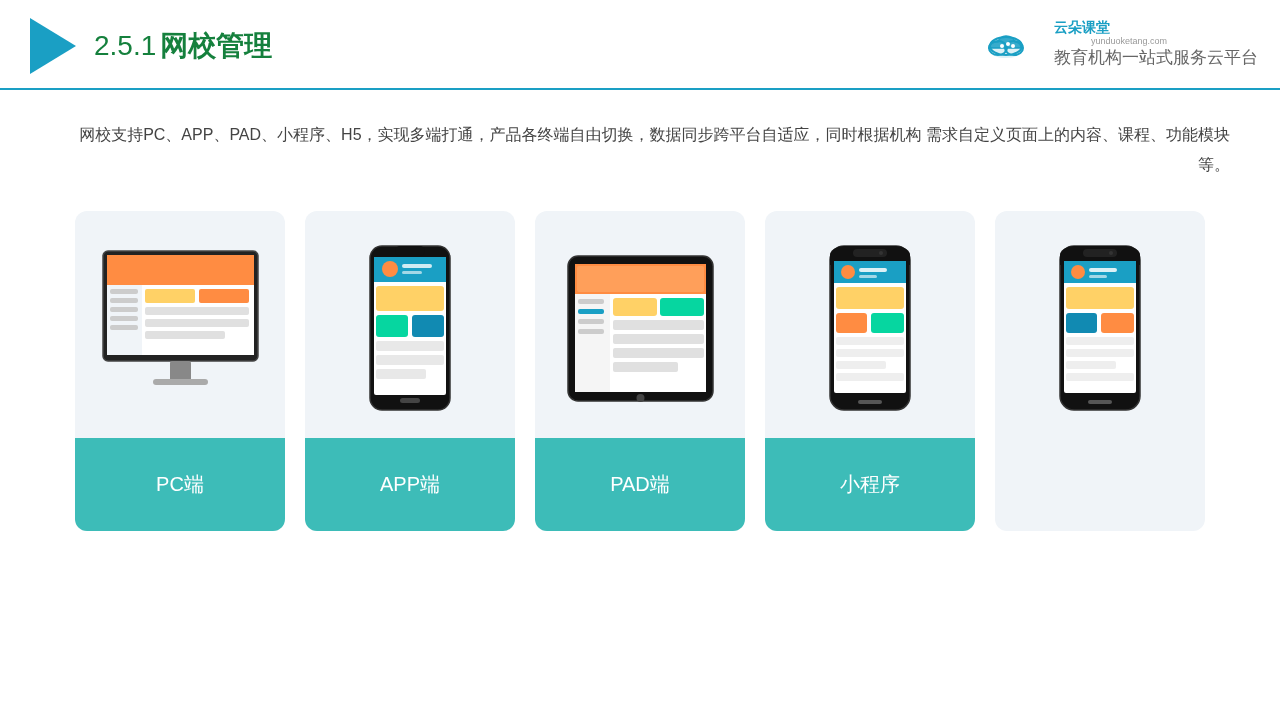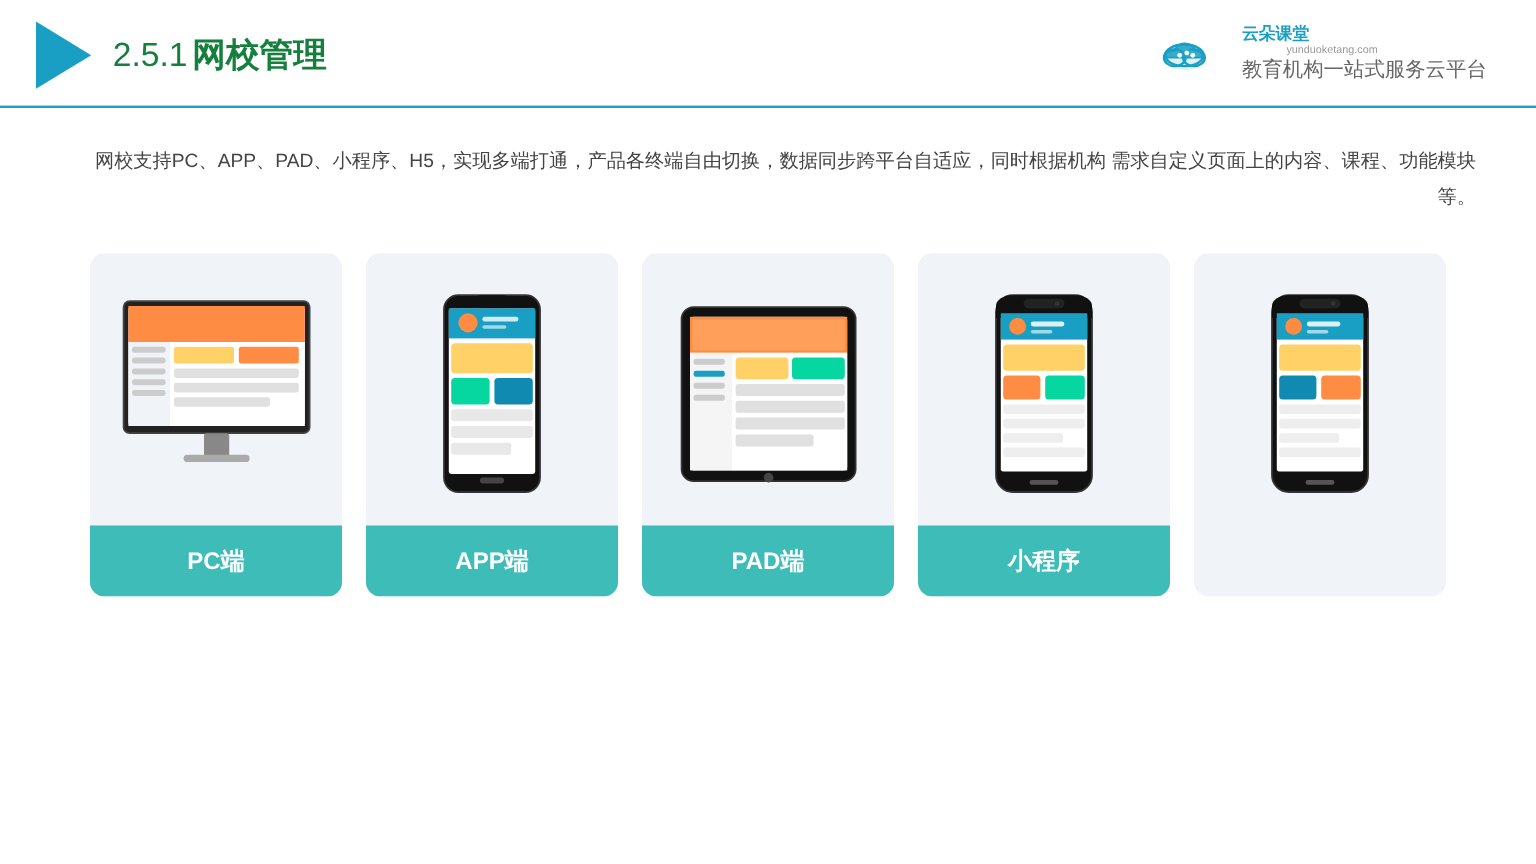--- a/index.html
+++ b/index.html
@@ -33,21 +33,21 @@
       font-size: 28px;
       font-weight: bold;
       color: #15803d;
     }
     .header-title span.num {
       font-weight: normal;
       margin-right: 4px;
     }
     .brand-logo {
       position: absolute;
-      right: 41px;
+      right: 22px;
       top: 50%;
       transform: translateY(-50%);
       display: flex;
       align-items: center;
       gap: 24px;
     }
     .brand-icon {
       display: flex;
       align-items: center;
     }
@@ -112,22 +112,22 @@
       justify-content: center;
       margin-bottom: 12px;
     }
 
     .card-label {
       width: 100%;
       background: #3dbcb8;
       color: white;
       text-align: center;
       font-size: 20px;
-      font-weight: 700;
-      padding: 16px 0;
+      font-weight: 400;
+      padding: 33px 0;
       border-radius: 0 0 8px 8px;
       margin: 0 -10px;
       width: calc(100% + 20px);
     }
   </style>
 </head>
 <body>
 
 <div class="header">
   <div class="logo-triangle"></div>

